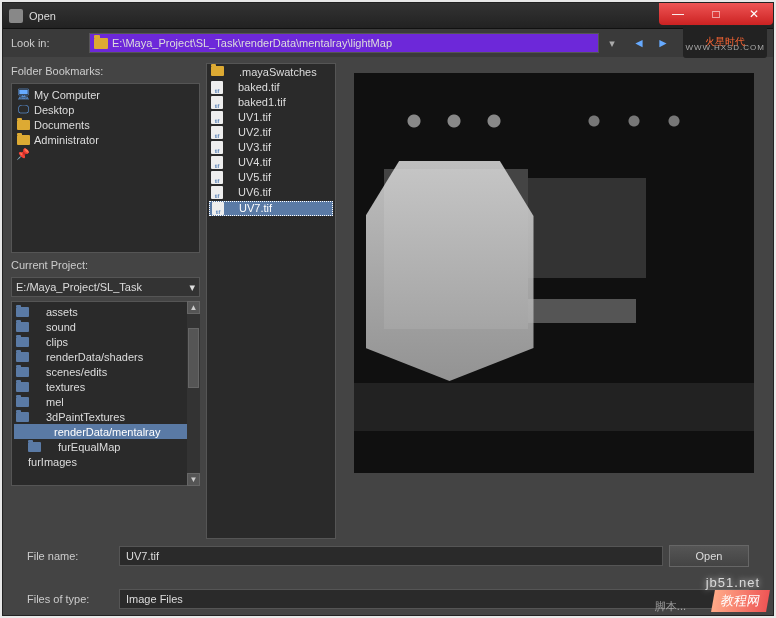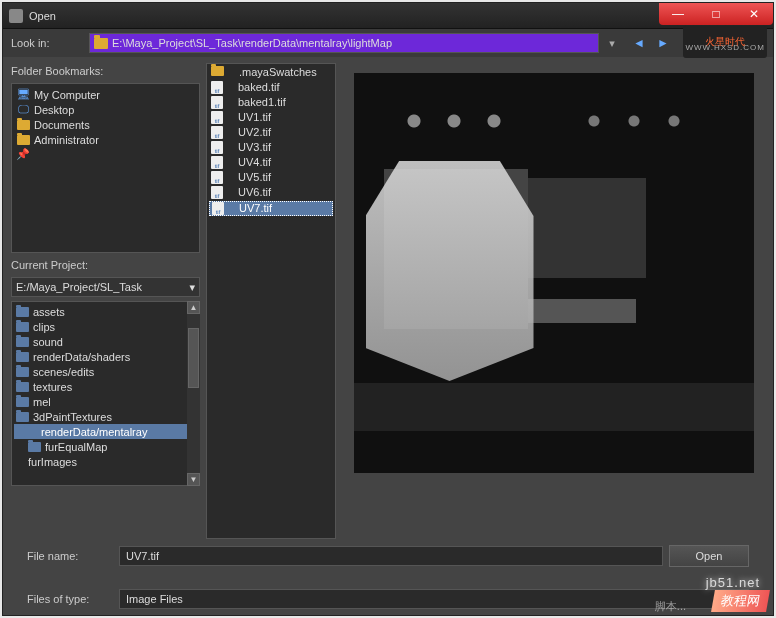--- a/index.html
+++ b/index.html
@@ -37,21 +37,21 @@
 .bookmarks { height: 170px; background:#2a2a2a; border:1px solid #555; padding:3px; overflow:auto; }
 .bm-item { display:flex; align-items:center; gap:4px; color:#ddd; padding:1px 2px; height:15px; }
 .bm-icon { width:13px; height:11px; font-size:11px; display:flex; align-items:center; justify-content:center; }
 .bm-icon.computer { color:#6af; }
 .bm-icon.desktop { color:#6af; }
 .bm-icon.folder { }
 .bm-icon.pin { color:#999; }
 
 .proj-dd { height:20px; background:#333; border:1px solid #555; color:#ddd; display:flex; align-items:center; padding:0 4px; justify-content:space-between; }
 .proj-tree { height:185px; background:#2a2a2a; border:1px solid #555; padding:2px; overflow:auto; }
-.tree-row { display:flex; align-items:center; gap:4px; color:#ddd; padding:0 2px; height:15px; white-space:nowrap; }
+.tree-row { display:flex; align-items:center; gap:17px; color:#ddd; padding:0 2px; height:15px; white-space:nowrap; }
 .tree-row.selected { background:#5a7aa5; color:#fff; }
 .fld { width:13px; height:10px; background:#5a7aa5; border-radius:1px; position:relative; flex-shrink:0; }
 .fld::before { content:''; position:absolute; top:-2px; left:0; width:5px; height:2px; background:#5a7aa5; border-radius:1px 1px 0 0; }
 .set-proj-btn { height:22px; background:linear-gradient(#555,#444); border:1px solid #666; color:#ddd; display:flex; align-items:center; justify-content:center; margin-top:2px; }
 .scrollbar-v { position:absolute; right:0; top:0; bottom:0; width:13px; background:#333; }
 .scroll-thumb { background:#555; border:1px solid #666; margin:14px 1px 0 1px; height:60px; }
 .scroll-arrow { height:13px; background:#555; border:1px solid #666; display:flex; align-items:center; justify-content:center; font-size:8px; color:#ccc; }
 
 .file-col { width: 130px; background:#2a2a2a; border:1px solid #555; padding:2px; overflow:auto; position:relative; }
 .file-row { display:flex; gap:15px; color:#ddd; padding:0 2px; height:15px; }
@@ -173,25 +173,25 @@
           <span>▾</span>
         </div>
         <div class="proj-wrap" style="position:relative;">
           <div class="proj-tree" id="project-tree">
               <div class="tree-row" style="padding-left: 2px;">
                 <span class="fld"></span>
                 <span>assets</span>
               </div>
               <div class="tree-row" style="padding-left: 2px;">
                 <span class="fld"></span>
+                <span>sound</span>
+              </div>
+              <div class="tree-row" style="padding-left: 2px;">
+                <span class="fld"></span>
                 <span>clips</span>
-              </div>
-              <div class="tree-row" style="padding-left: 2px;">
-                <span class="fld"></span>
-                <span>sound</span>
               </div>
               <div class="tree-row" style="padding-left: 2px;">
                 <span class="fld"></span>
                 <span>renderData/shaders</span>
               </div>
               <div class="tree-row" style="padding-left: 2px;">
                 <span class="fld"></span>
                 <span>scenes/edits</span>
               </div>
               <div class="tree-row" style="padding-left: 2px;">

